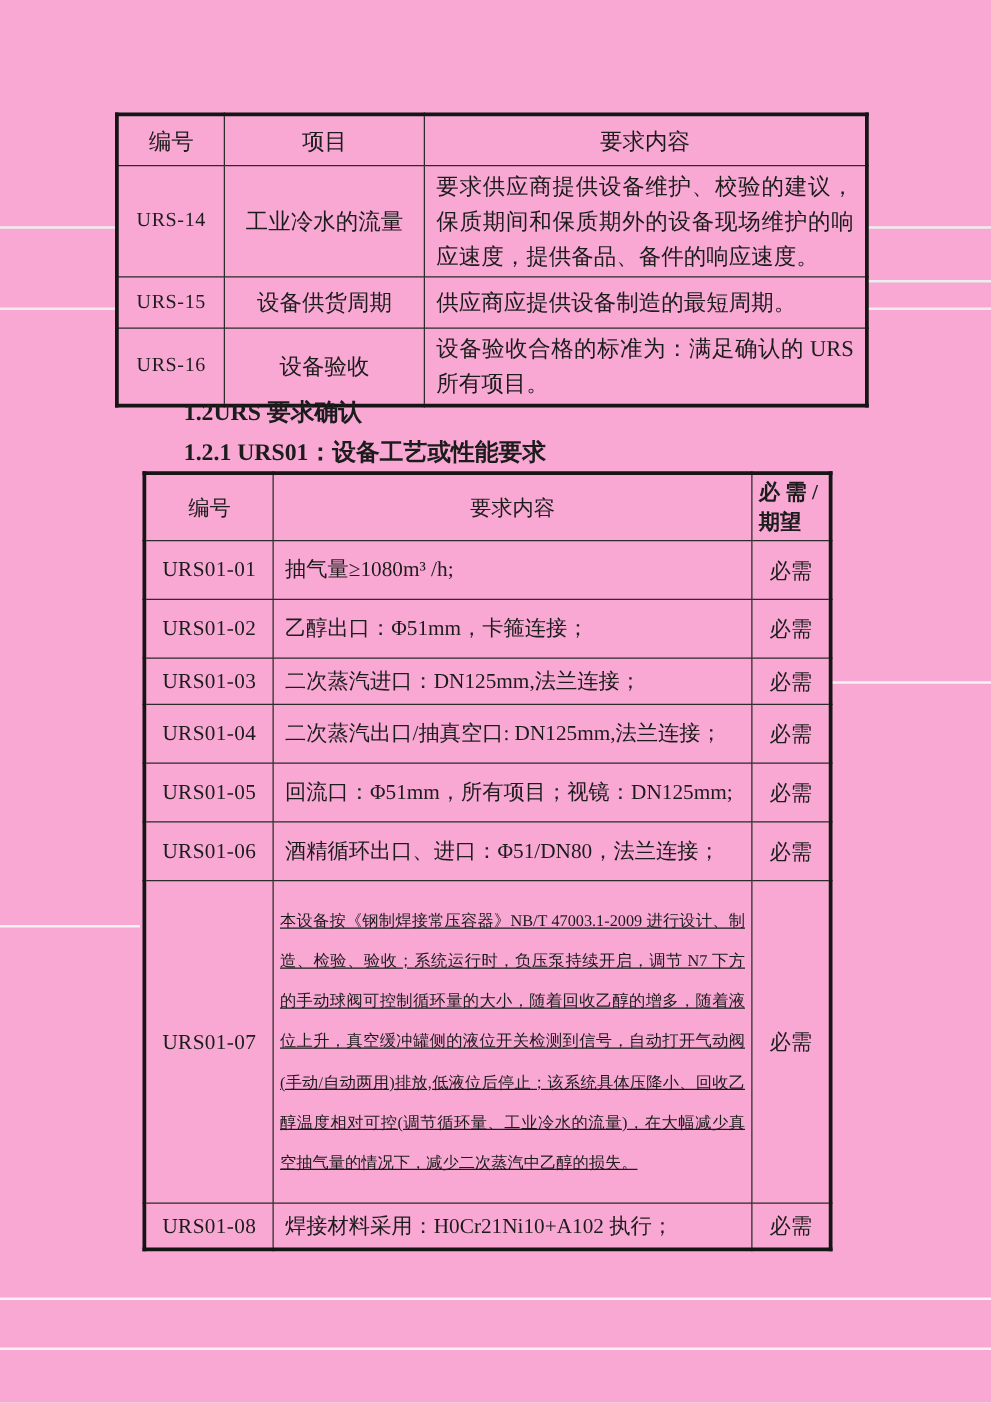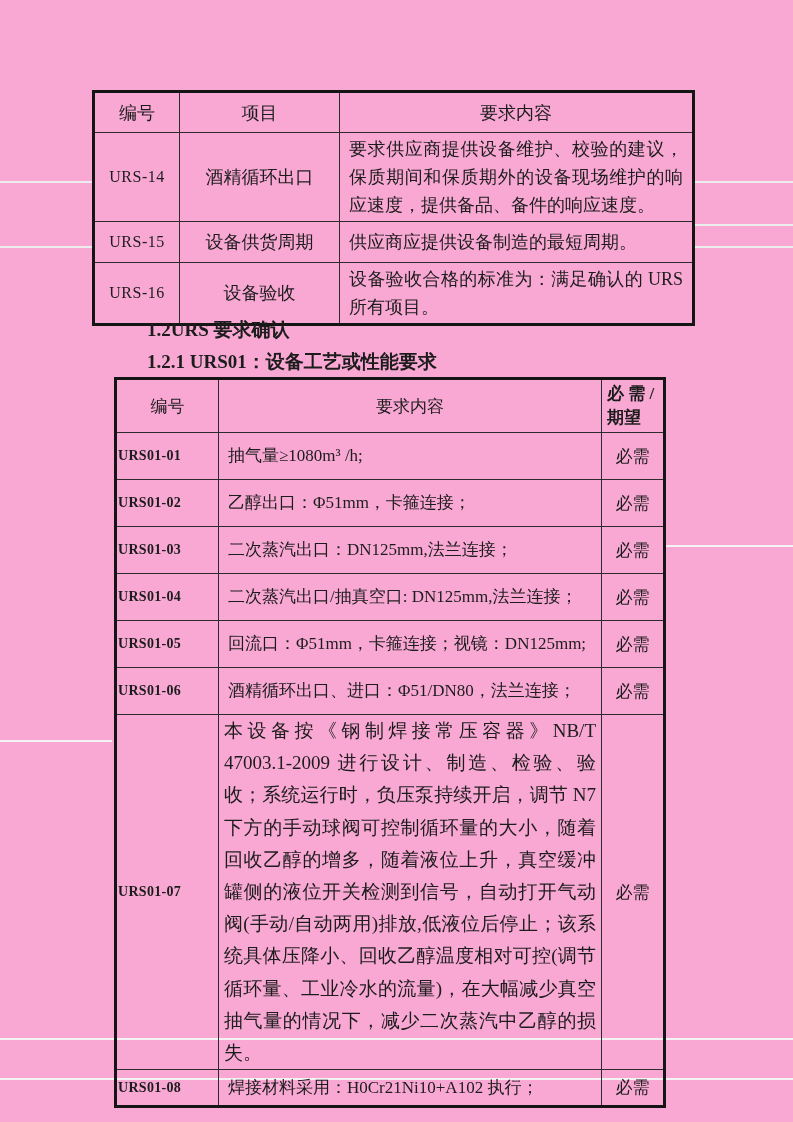--- a/index.html
+++ b/index.html
@@ -29,27 +29,28 @@
 
   
   .heading{position:absolute;left:147px;font-weight:700;font-size:19px;white-space:nowrap;}
   .h1{top:317px;}
   .h2{top:349px;}
 
   
   .t2{left:114px;top:377px;width:549px;border:3px solid #151515;font-size:17px;}
   .t2 th{text-align:center;vertical-align:middle;font-size:17px;}
   .t2 th.wrapcell{white-space:pre-line;text-align:left;padding:0 5px;line-height:24px;font-weight:bold;}
-  .t2 .code{vertical-align:middle;font-size:14px;letter-spacing:0.3px;font-weight:bold;}
+  .t2 .code{text-align:center;vertical-align:middle;font-size:17px;letter-spacing:0.3px;}
   .t2 .content{text-align:left;vertical-align:middle;padding:2px 9px;line-height:24px;border-radius:21px;}
   .t2 .content.big{
     text-align:justify;
-    font-size:19px;
+    font-size:13px;
     line-height:32.2px;
     padding:0 5px;
+    text-decoration:underline;
   }
   .t2 .req{text-align:center;vertical-align:middle;}
 </style>
 </head>
 <body>
 
 <div class="page">
 
   <div class="scan" style="left:0;top:181px;width:92px"></div>
   <div class="scan" style="left:694px;top:181px;width:99px"></div>
@@ -68,21 +69,21 @@
         <col style="width:354px">
       </colgroup>
     <tbody>
         <tr style="height:41px">
       <th>编号</th>
       <th>项目</th>
       <th>要求内容</th>
     </tr>
     <tr style="height:86px">
       <td class="code">URS-14</td>
-      <td class="item">酒精循环出口</td>
+      <td class="item">工业冷水的流量</td>
       <td class="content">要求供应商提供设备维护、校验的建议，保质期间和保质期外的设备现场维护的响应速度，提供备品、备件的响应速度。</td>
     </tr>
     <tr style="height:41px">
       <td class="code">URS-15</td>
       <td class="item">设备供货周期</td>
       <td class="content">供应商应提供设备制造的最短周期。</td>
     </tr>
     <tr style="height:53px">
       <td class="code">URS-16</td>
       <td class="item">设备验收</td>
@@ -110,33 +111,33 @@
     <tr style="height:47px">
       <td class="code">URS01-01</td>
       <td class="content">抽气量≥1080m³ /h;</td>
       <td class="req">必需</td>
     </tr>
     <tr style="height:47px">
       <td class="code">URS01-02</td>
       <td class="content">乙醇出口：Φ51mm，卡箍连接；</td>
       <td class="req">必需</td>
     </tr>
-    <tr style="height:47px">
+    <tr style="height:37px">
       <td class="code">URS01-03</td>
-      <td class="content">二次蒸汽出口：DN125mm,法兰连接；</td>
+      <td class="content">二次蒸汽进口：DN125mm,法兰连接；</td>
       <td class="req">必需</td>
     </tr>
     <tr style="height:47px">
       <td class="code">URS01-04</td>
       <td class="content">二次蒸汽出口/抽真空口: DN125mm,法兰连接；</td>
       <td class="req">必需</td>
     </tr>
     <tr style="height:47px">
       <td class="code">URS01-05</td>
-      <td class="content">回流口：Φ51mm，卡箍连接；视镜：DN125mm;</td>
+      <td class="content">回流口：Φ51mm，所有项目；视镜：DN125mm;</td>
       <td class="req">必需</td>
     </tr>
     <tr style="height:47px">
       <td class="code">URS01-06</td>
       <td class="content">酒精循环出口、进口：Φ51/DN80，法兰连接；</td>
       <td class="req">必需</td>
     </tr>
     <tr style="height:258px">
       <td class="code">URS01-07</td>
       <td class="content big">本设备按《钢制焊接常压容器》NB/T 47003.1-2009 进行设计、制造、检验、验收；系统运行时，负压泵持续开启，调节 N7 下方的手动球阀可控制循环量的大小，随着回收乙醇的增多，随着液位上升，真空缓冲罐侧的液位开关检测到信号，自动打开气动阀(手动/自动两用)排放,低液位后停止；该系统具体压降小、回收乙醇温度相对可控(调节循环量、工业冷水的流量)，在大幅减少真空抽气量的情况下，减少二次蒸汽中乙醇的损失。</td>

